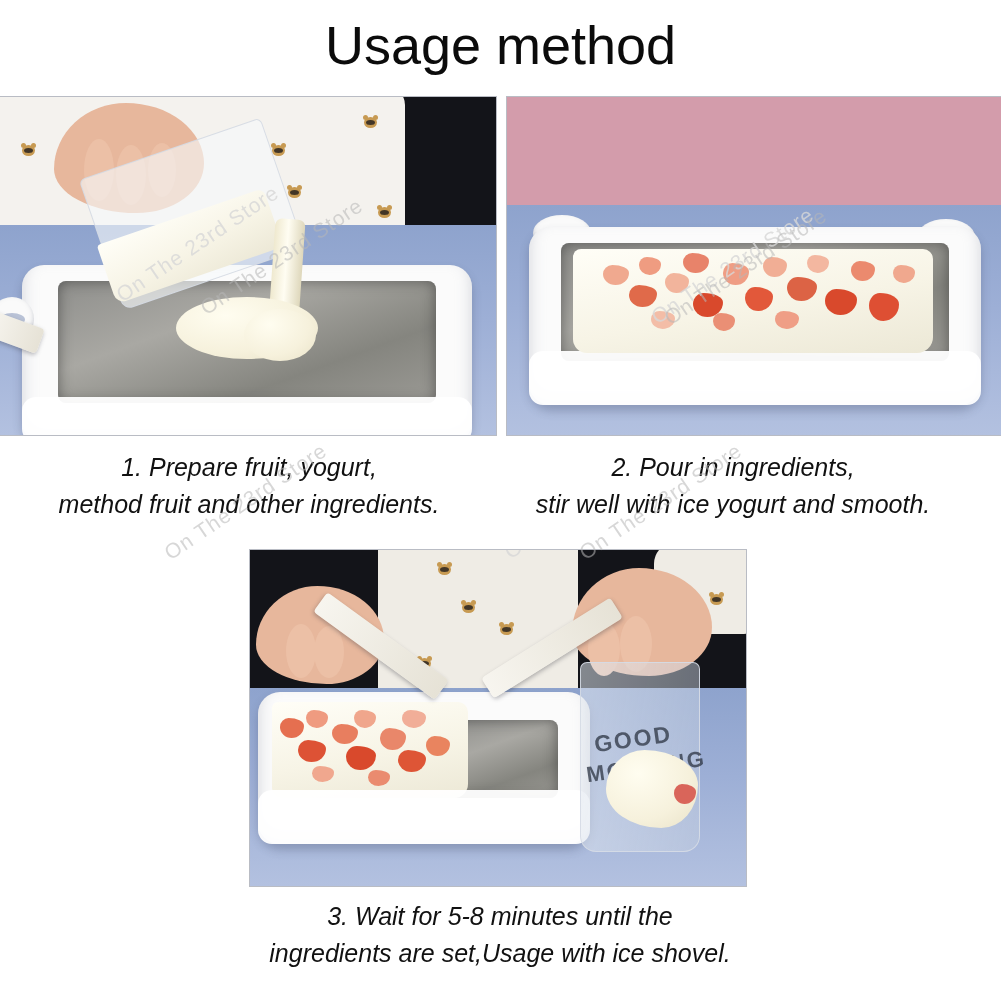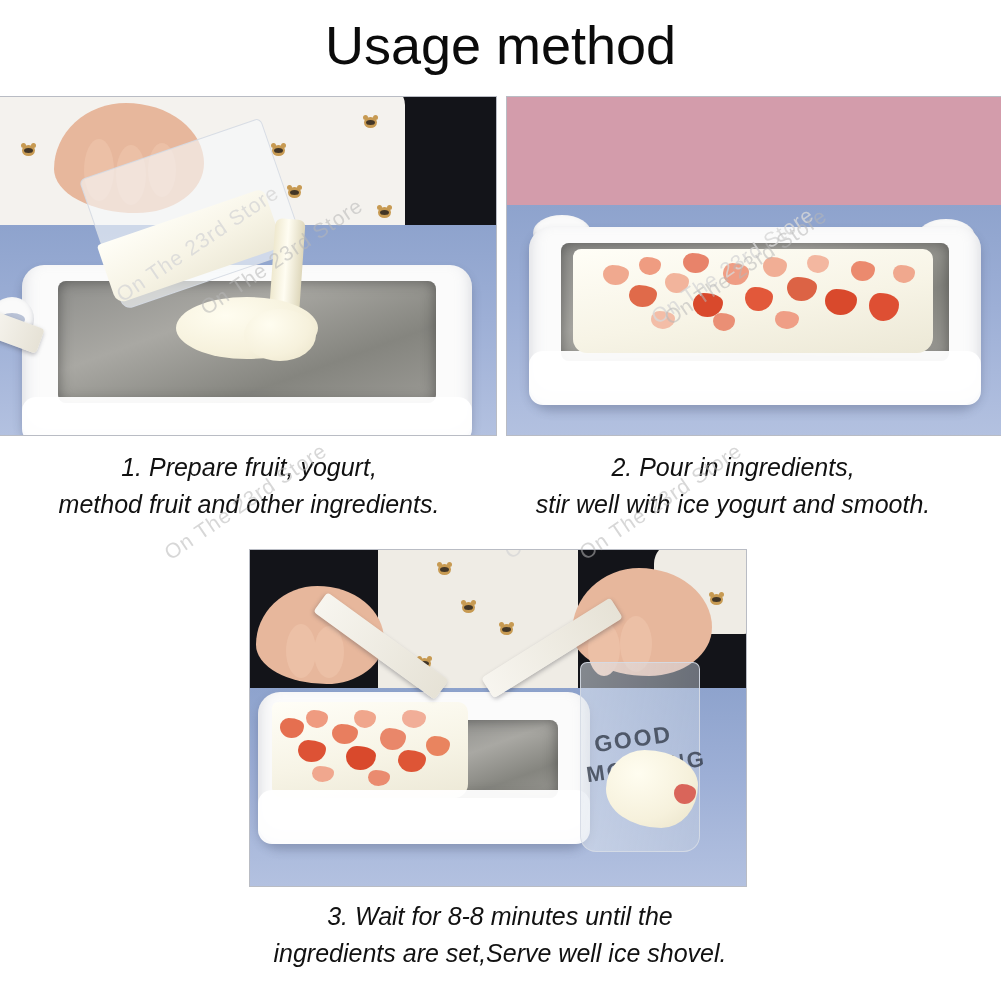--- a/index.html
+++ b/index.html
@@ -301,22 +301,22 @@
     <span class="line">1. Prepare fruit, yogurt,</span>
     <span class="line">method fruit and other ingredients.</span>
   </div>
 
   <div class="caption" id="cap2">
     <span class="line">2. Pour in ingredients,</span>
     <span class="line">stir well with ice yogurt and smooth.</span>
   </div>
 
   <div class="caption" id="cap3">
-    <span class="line">3. Wait for 8-8 minutes until the</span>
-    <span class="line">ingredients are set,Serve well ice shovel.</span>
+    <span class="line">3. Wait for 5-8 minutes until the</span>
+    <span class="line">ingredients are set,Usage with ice shovel.</span>
   </div>
 
   <div class="wm" id="wm1">On The 23rd Store</div>
   <div class="wm" id="wm2">On The 23rd Store</div>
   <div class="wm" id="wm3">On The 23rd Store</div>
   <div class="wm" id="wm4">On The 23rd Store</div>
 
 </div>
 
 </body></html>

